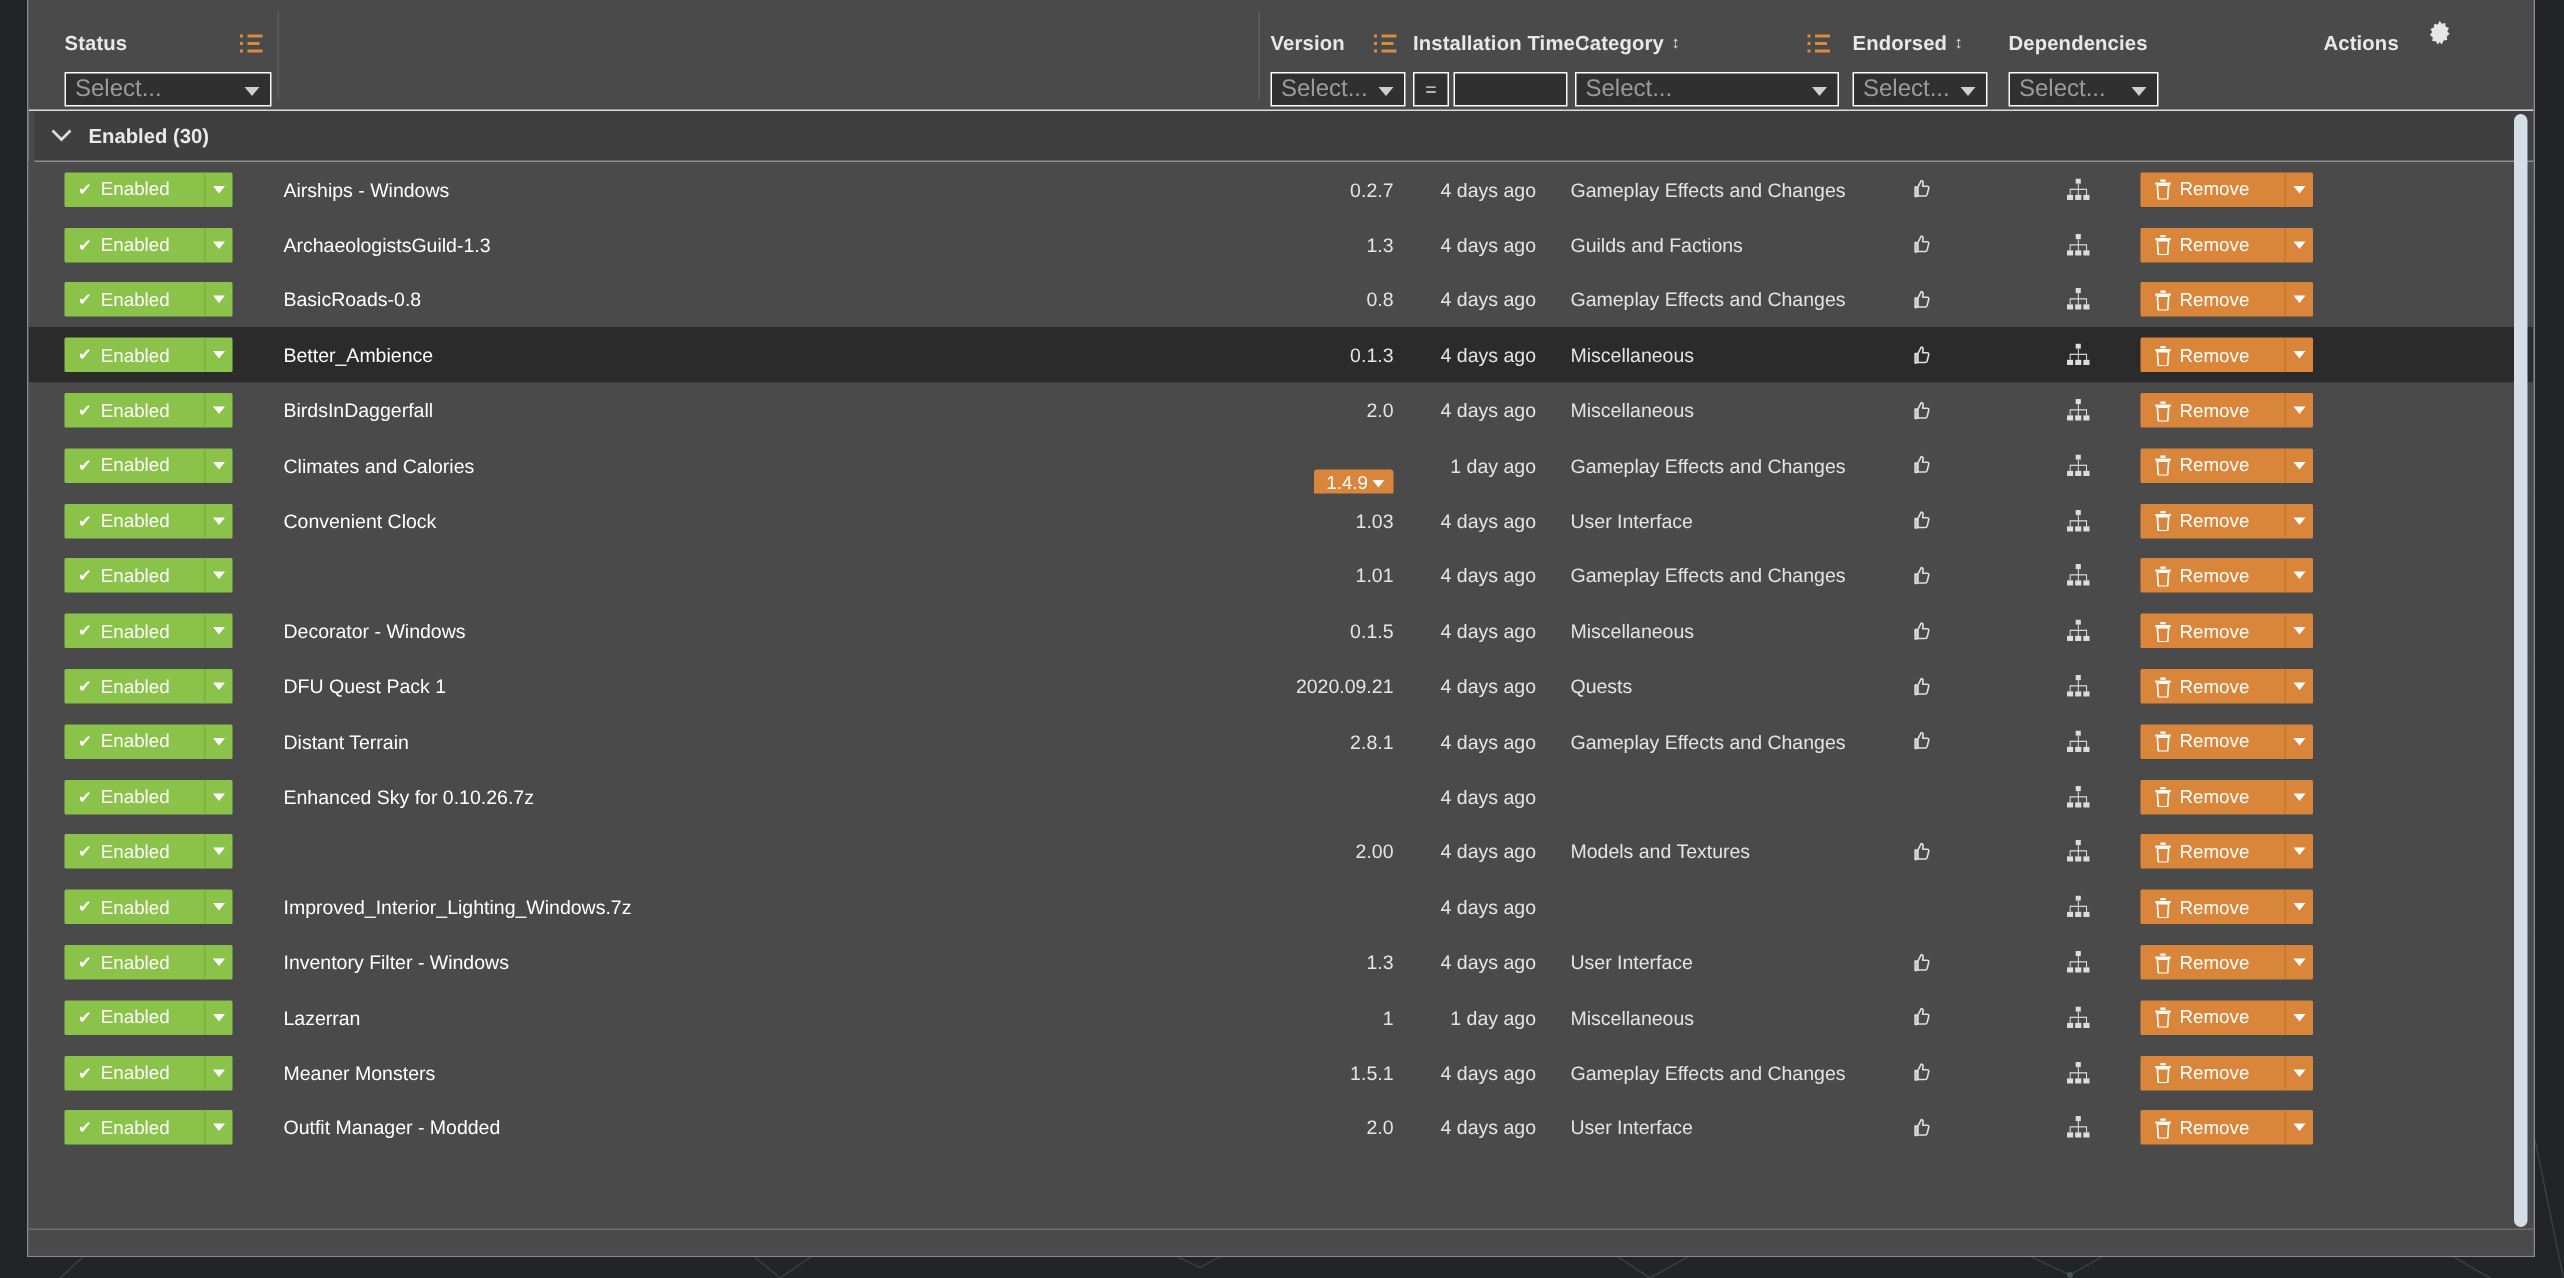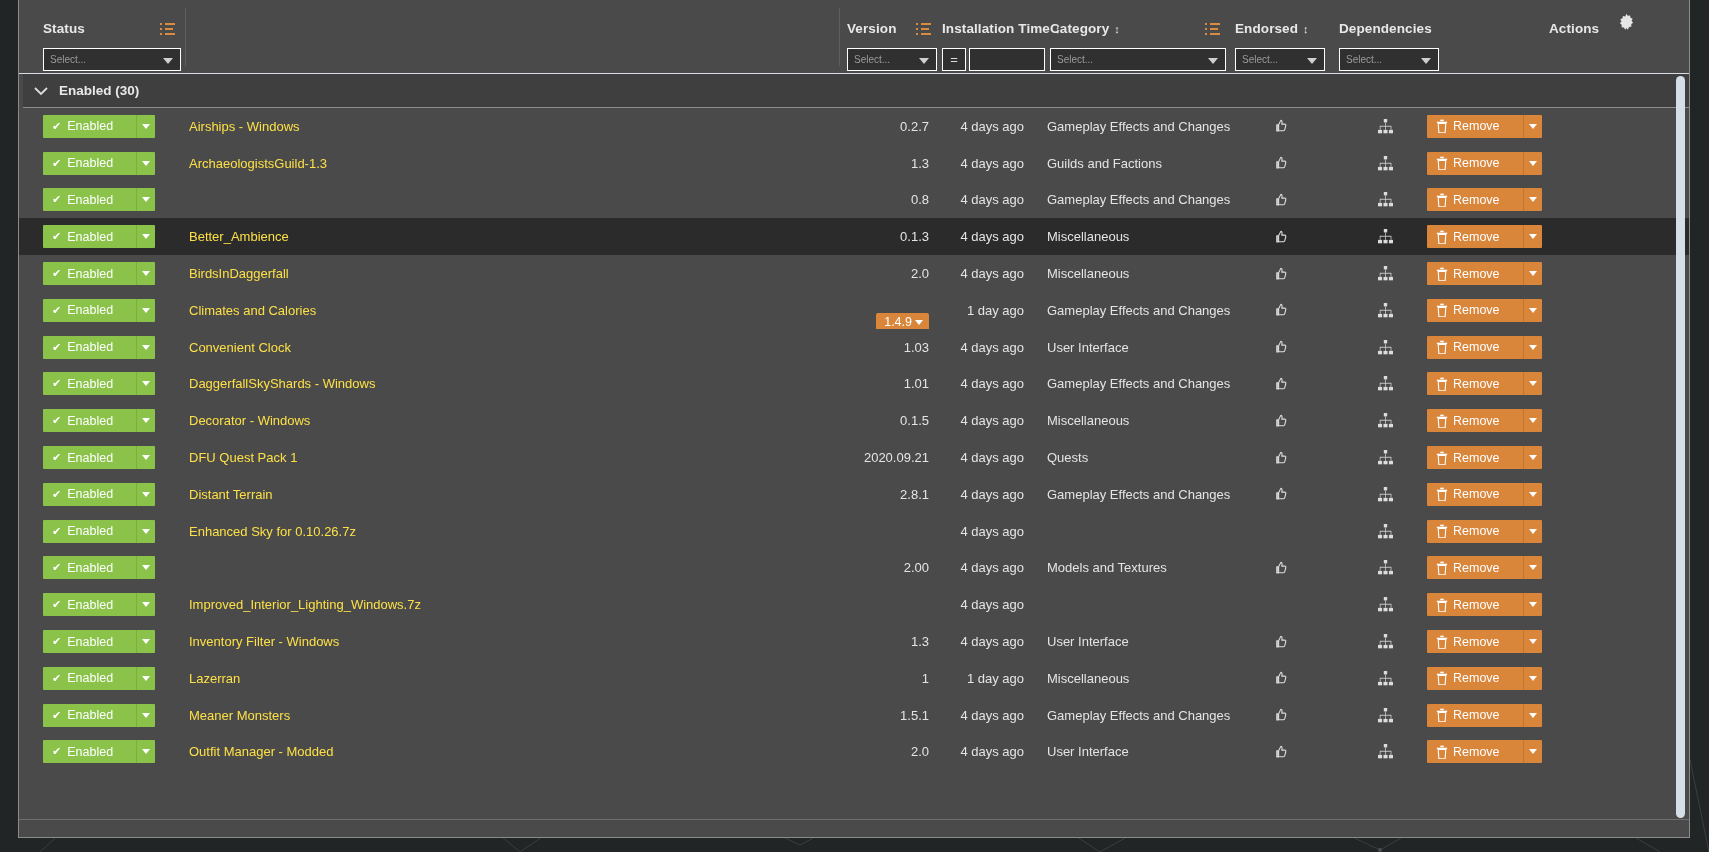--- a/index.html
+++ b/index.html
@@ -58,21 +58,21 @@
   }
   .filtericon i:nth-child(1) { width: 10px; }
   .filtericon i:nth-child(2) { width: 8px; }
   .filtericon i:nth-child(3) { width: 10px; margin-bottom: 0; }
 
   .hinput {
     height: 23px;
     border: 1px solid #ffffff;
     background: #303030;
     color: #9a9a9a;
-    font-size: 10px;
+    font-size: 16px;
     display: flex; align-items: center;
     padding: 0 6px;
     position: relative;
   }
   .hinput.plain { background: #303030; border: 1px solid #ffffff; }
   .hselect { justify-content: flex-start; }
   .hselect .arrow {
     position: absolute; right: 7px; top: 50%;
     width: 0; height: 0; margin-top: -2px;
     border-left: 5px solid transparent;
@@ -146,21 +146,21 @@
     border-left: 1px solid #7bb03c;
     display: flex; align-items: center; justify-content: center;
   }
   .statusbtn .split::after {
     content: ""; width: 0; height: 0;
     border-left: 4px solid transparent;
     border-right: 4px solid transparent;
     border-top: 5px solid #ffffff;
   }
 
-  .namecell { left: 170px; width: 640px; color: #fde047; font-size: 13px; }
+  .namecell { left: 170px; width: 640px; color: #ffffff; font-size: 13px; }
   .vercell  { left: 828px; width: 82px; color: #e4e4e4; font-size: 13px; }
   .verbadge {
     background: #d9863b; color: #ffffff; font-size: 12.5px;
     padding: 2px 6px 3px 8px; border-radius: 2px;
     display: inline-flex; align-items: center; gap: 3px; margin-top: 25px;
   }
   .verbadge .vcar {
     width: 0; height: 0;
     border-left: 4px solid transparent;
     border-right: 4px solid transparent;
@@ -470,20 +470,23 @@
       </div>
       <div class="row">
         <div class="namecell-bg"></div>
         <div class="cell statuswrap">
           <div class="statusbtn">
             <span class="check">✔</span>
             <span class="label">Enabled</span>
             <span class="split"></span>
           </div>
         </div>
+        <div class="cell namecell">
+          <span>BasicRoads-0.8</span>
+        </div>
         <div class="cell right vercell">
           <span>0.8</span>
         </div>
         <div class="cell timecell">
           <span>4 days ago</span>
         </div>
         <div class="cell catcell">
           <span>Gameplay Effects and Changes</span>
         </div>
         <div class="cell center endcell">
@@ -760,23 +763,20 @@
       </div>
       <div class="row">
         <div class="namecell-bg"></div>
         <div class="cell statuswrap">
           <div class="statusbtn">
             <span class="check">✔</span>
             <span class="label">Enabled</span>
             <span class="split"></span>
           </div>
         </div>
-        <div class="cell namecell">
-          <span>DaggerfallSkyShards - Windows</span>
-        </div>
         <div class="cell right vercell">
           <span>1.01</span>
         </div>
         <div class="cell timecell">
           <span>4 days ago</span>
         </div>
         <div class="cell catcell">
           <span>Gameplay Effects and Changes</span>
         </div>
         <div class="cell center endcell">

